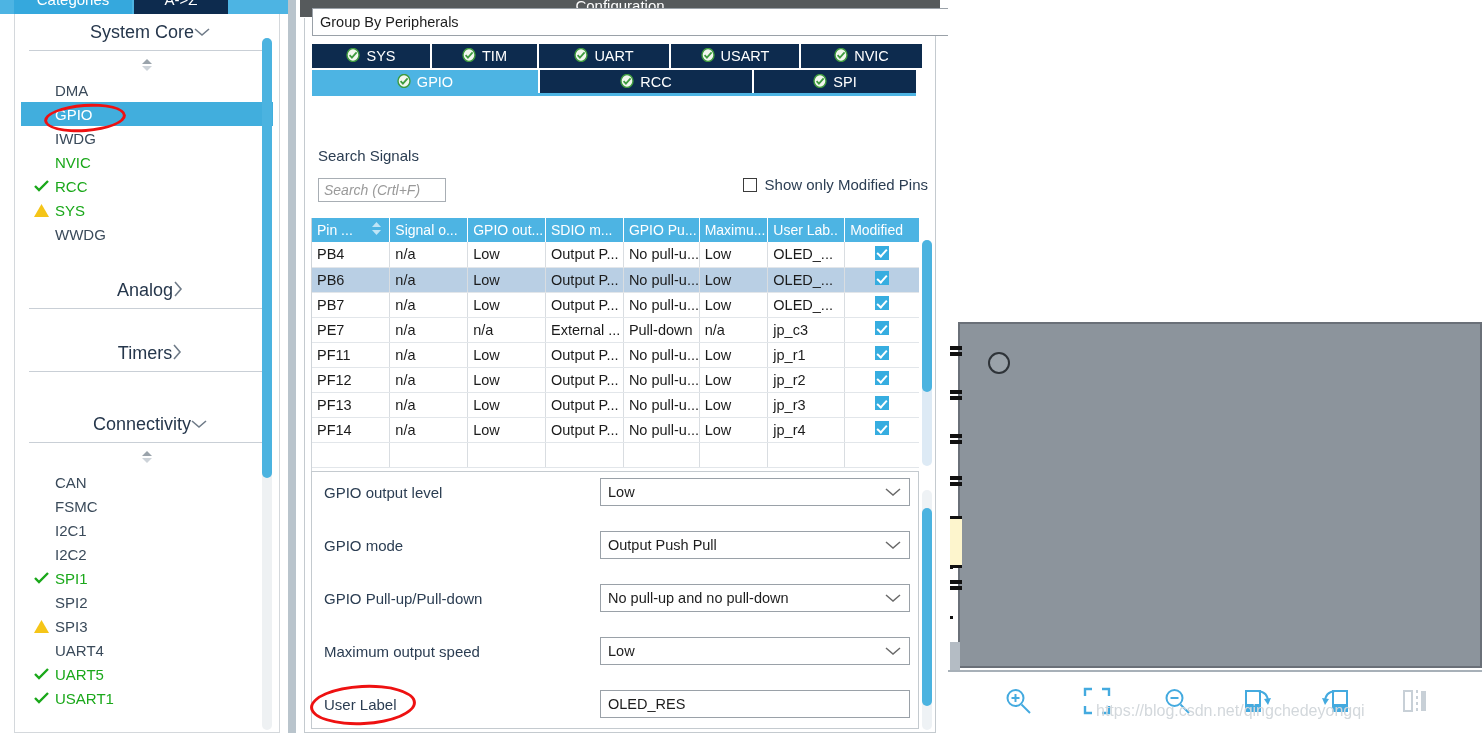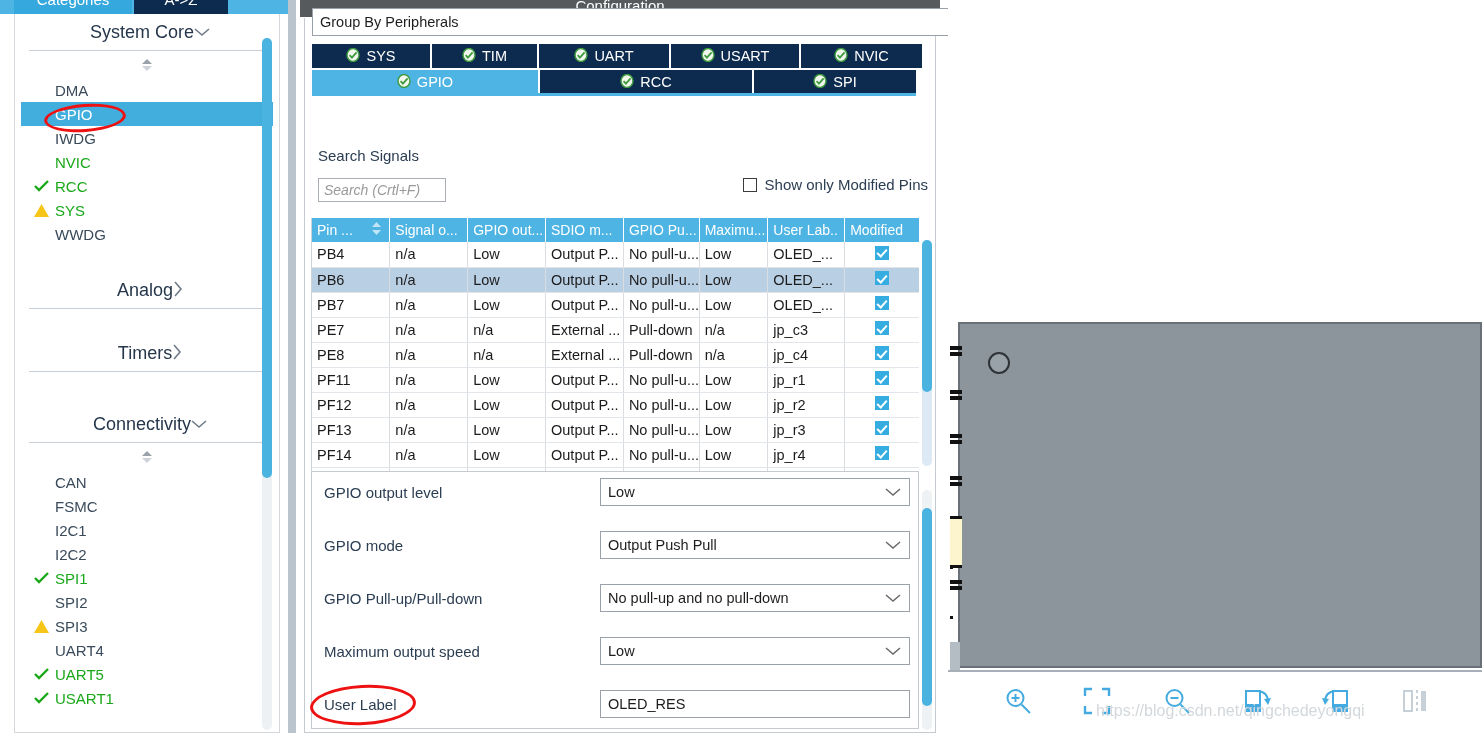--- a/index.html
+++ b/index.html
@@ -462,30 +462,20 @@
             <td class="center"><span class="tck"></span></td>
           </tr>
           <tr>
             <td>PE7</td>
             <td>n/a</td>
             <td>n/a</td>
             <td>External ...</td>
             <td>Pull-down</td>
             <td>n/a</td>
             <td>jp_c3</td>
-            <td class="center"><span class="tck"></span></td>
-          </tr>
-          <tr>
-            <td>PE8</td>
-            <td>n/a</td>
-            <td>n/a</td>
-            <td>External ...</td>
-            <td>Pull-down</td>
-            <td>n/a</td>
-            <td>jp_c4</td>
             <td class="center"><span class="tck"></span></td>
           </tr>
           <tr>
             <td>PF11</td>
             <td>n/a</td>
             <td>Low</td>
             <td>Output P...</td>
             <td>No pull-u...</td>
             <td>Low</td>
             <td>jp_r1</td>

